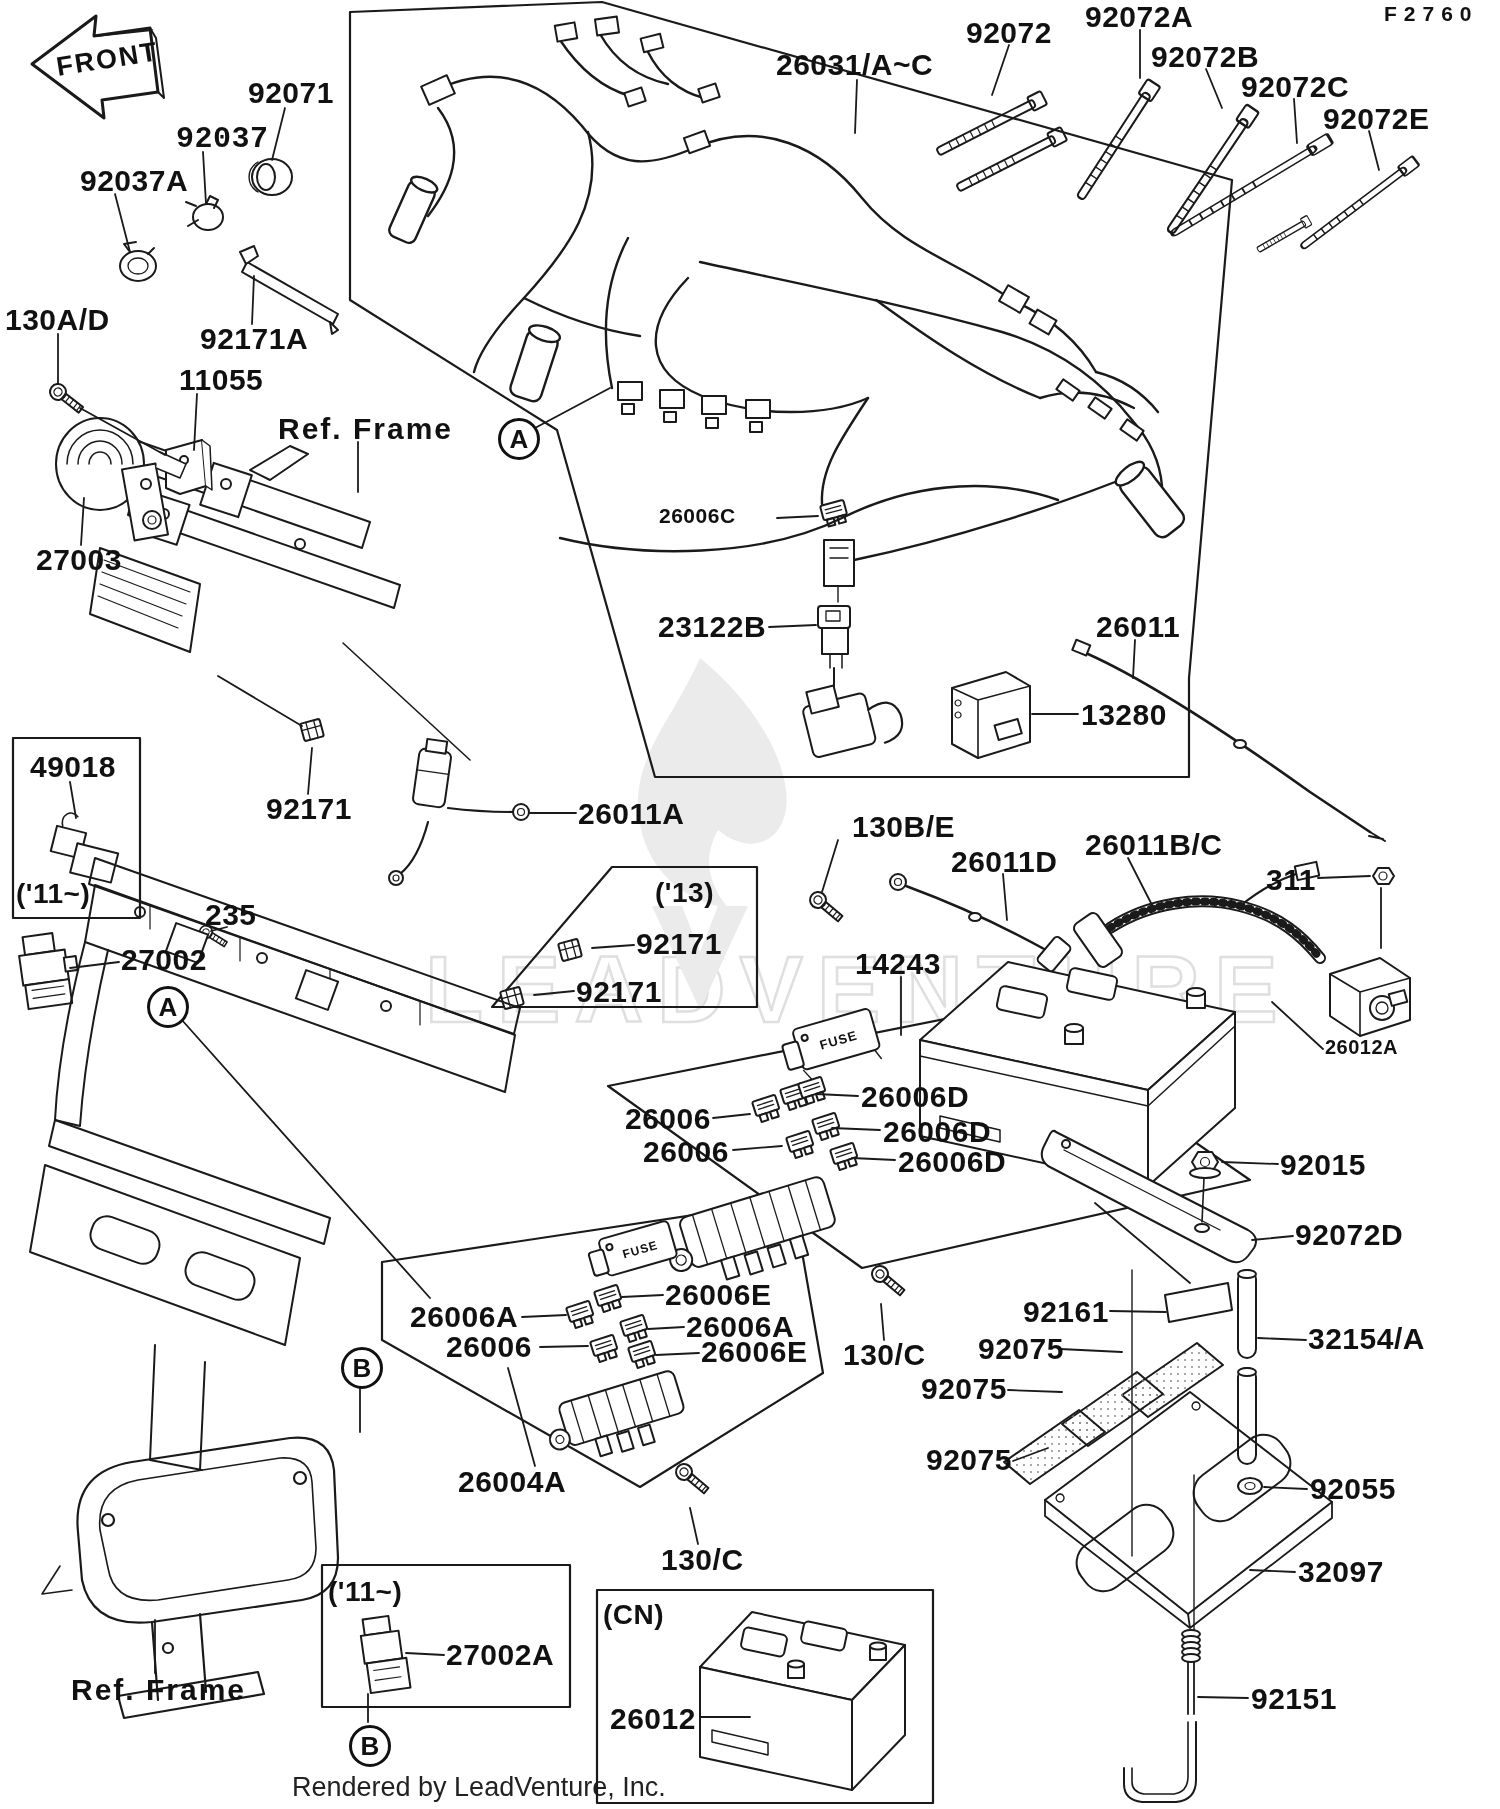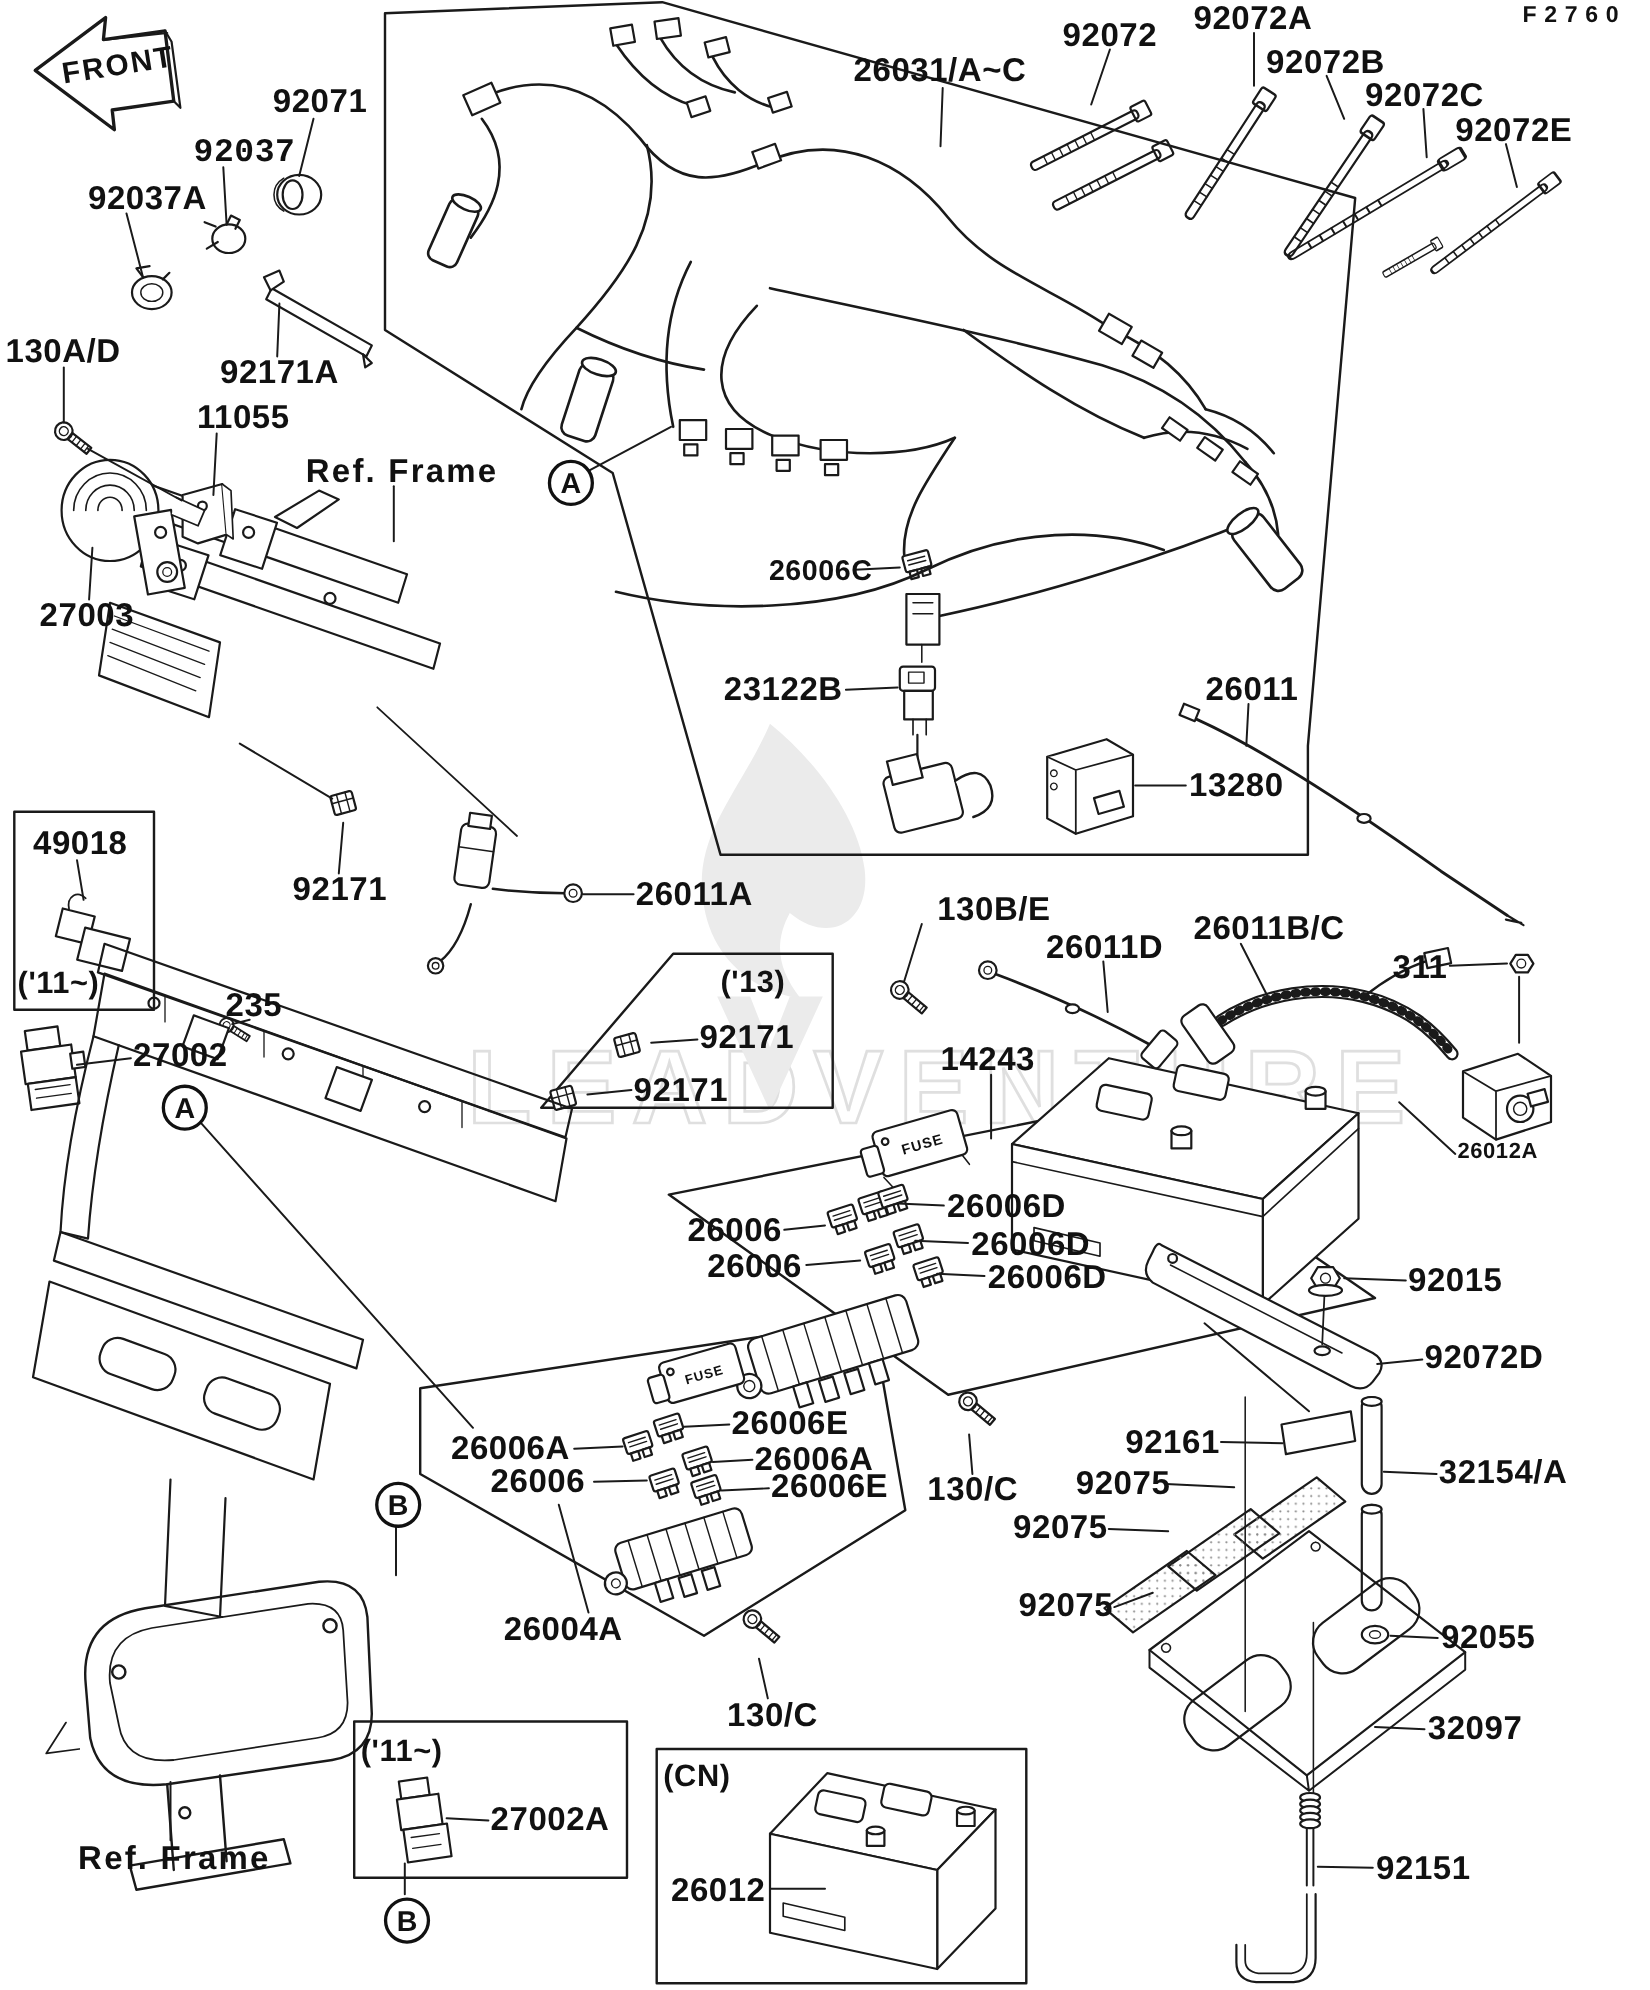--- a/index.html
+++ b/index.html
@@ -572,21 +572,21 @@
       <div class="lbl" style="left: 966px; top: 18px; font-size: 30px; letter-spacing: 0.5px;">92072</div>
       <div class="lbl" style="left: 1085px; top: 2px; font-size: 30px; letter-spacing: 0.5px;">92072A</div>
       <div class="lbl" style="left: 1151px; top: 42px; font-size: 30px; letter-spacing: 0.5px;">92072B</div>
       <div class="lbl" style="left: 1241px; top: 72px; font-size: 30px; letter-spacing: 0.5px;">92072C</div>
       <div class="lbl" style="left: 1323px; top: 104px; font-size: 30px; letter-spacing: 0.5px;">92072E</div>
       <div class="lbl" style="left: 5px; top: 305px; font-size: 30px; letter-spacing: 0.5px;">130A/D</div>
       <div class="lbl" style="left: 200px; top: 324px; font-size: 30px; letter-spacing: 0.5px;">92171A</div>
       <div class="lbl" style="left: 150px; top: 365px; font-size: 30px; letter-spacing: 0.5px; margin-left: 29px;">11055</div>
       <div class="lbl" style="left: 278px; top: 414px; font-size: 30px; letter-spacing: 2px;">Ref. Frame</div>
       <div class="lbl" style="left: 36px; top: 545px; font-size: 30px; letter-spacing: 0.5px;">27003</div>
-      <div class="lbl" style="left: 699px; top: 505px; font-size: 26px; letter-spacing: 0.5px;">26006C</div>
+      <div class="lbl" style="left: 659px; top: 505px; font-size: 21px; letter-spacing: 0.5px;">26006C</div>
       <div class="lbl" style="left: 658px; top: 612px; font-size: 30px; letter-spacing: 0.5px;">23122B</div>
       <div class="lbl" style="left: 1081px; top: 700px; font-size: 30px; letter-spacing: 0.5px;">13280</div>
       <div class="lbl" style="left: 1096px; top: 612px; font-size: 30px; letter-spacing: 0.5px;">26011</div>
       <div class="lbl" style="left: 30px; top: 752px; font-size: 30px; letter-spacing: 0.5px;">49018</div>
       <div class="lbl" style="left: 16px; top: 880px; font-size: 28px; letter-spacing: 0.5px;">('11~)</div>
       <div class="lbl" style="left: 266px; top: 794px; font-size: 30px; letter-spacing: 0.5px;">92171</div>
       <div class="lbl" style="left: 205px; top: 900px; font-size: 30px; letter-spacing: 0.5px;">235</div>
       <div class="lbl" style="left: 121px; top: 945px; font-size: 30px; letter-spacing: 0.5px;">27002</div>
       <div class="lbl" style="left: 578px; top: 799px; font-size: 30px; letter-spacing: 0.5px;">26011A</div>
       <div class="lbl" style="left: 655px; top: 879px; font-size: 28px; letter-spacing: 0.5px;">('13)</div>
@@ -624,13 +624,14 @@
       <div class="lbl" style="left: 328px; top: 1578px; font-size: 28px; letter-spacing: 0.5px;">('11~)</div>
       <div class="lbl" style="left: 446px; top: 1640px; font-size: 30px; letter-spacing: 0.5px;">27002A</div>
       <div class="lbl" style="left: 603px; top: 1601px; font-size: 28px; letter-spacing: 0.5px;">(CN)</div>
       <div class="lbl" style="left: 610px; top: 1704px; font-size: 30px; letter-spacing: 0.5px;">26012</div>
       <div class="lbl" style="left: 71px; top: 1675px; font-size: 30px; letter-spacing: 2px;">Ref. Frame</div>
       <div class="callout" style="left: 498px; top: 418px;">A</div>
       <div class="callout" style="left: 147px; top: 986px;">A</div>
       <div class="callout" style="left: 341px; top: 1347px;">B</div>
       <div class="callout" style="left: 349px; top: 1725px;">B</div>
     </div>
+  <div id="footer">Rendered by LeadVenture, Inc.</div>
 </div>
 
 </body></html>

